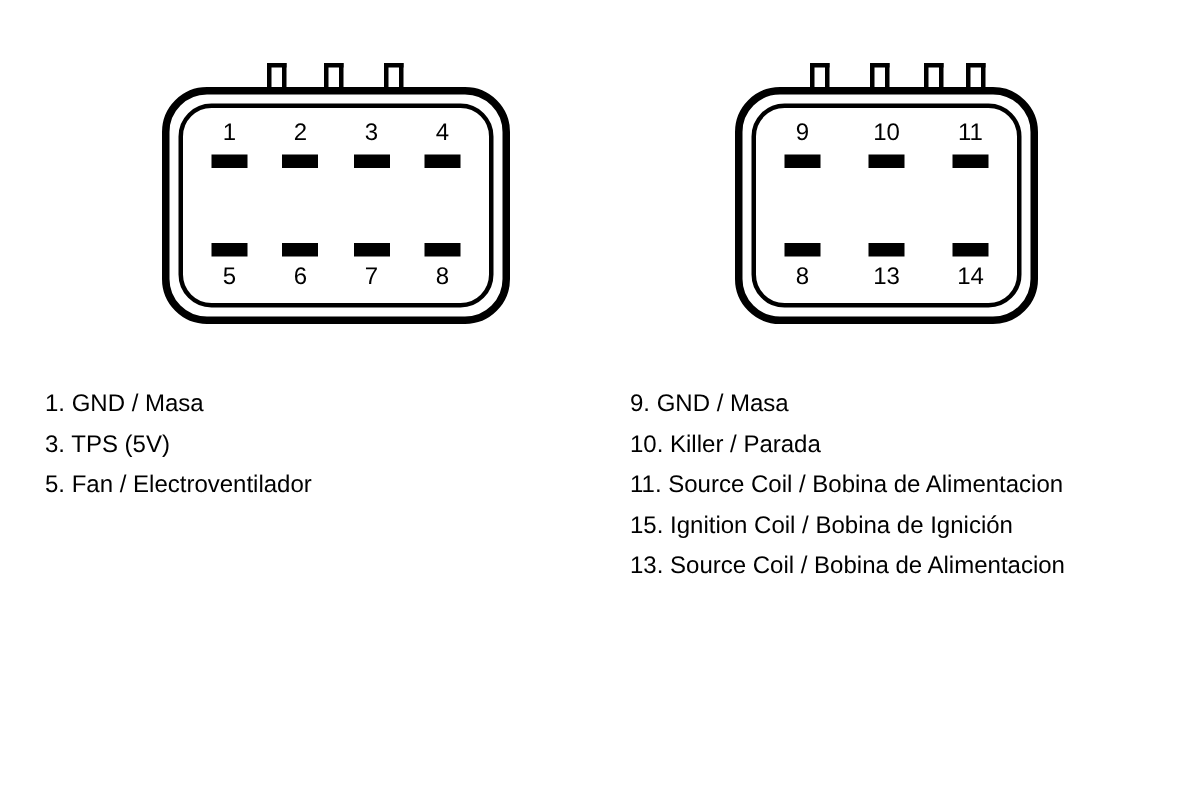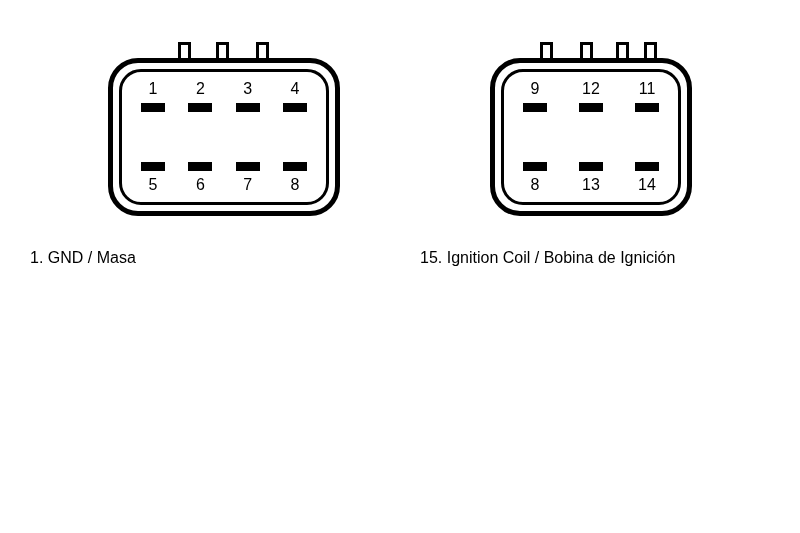--- a/index.html
+++ b/index.html
@@ -54,21 +54,21 @@
     height: 16px;
     box-sizing: border-box;
     border: 3px solid #000;
     border-bottom: none;
     background: #fff;
   }
 
   
   .legend {
     position: absolute;
-    top: 244px;
+    top: 256px;
     font-size: 16px;
     line-height: 27px;
   }
   .legend-left  { left: 30px; }
   .legend-right { left: 420px; }
   .legend-item { white-space: nowrap; }
 </style>
 </head>
 <body>
 
@@ -126,21 +126,21 @@
     <div class="tab" style="left:126px"></div>
     <div class="tab" style="left:154px"></div>
     <div class="connector-outer">
       <div class="connector-inner">
         <div class="pin-row">
           <div class="pin-col">
             <span class="pin-num">9</span>
             <span class="pin-bar"></span>
           </div>
           <div class="pin-col">
-            <span class="pin-num">12</span>
+            <span class="pin-num">10</span>
             <span class="pin-bar"></span>
           </div>
           <div class="pin-col">
             <span class="pin-num">11</span>
             <span class="pin-bar"></span>
           </div>
         </div>
         <div class="pin-row">
           <div class="pin-col">
             <span class="pin-bar"></span>
@@ -154,19 +154,25 @@
             <span class="pin-bar"></span>
             <span class="pin-num">14</span>
           </div>
         </div>
       </div>
     </div>
   </div>
 
   <div class="legend legend-left">
     <div class="legend-item">1. GND / Masa</div>
+    <div class="legend-item">3. TPS (5V)</div>
+    <div class="legend-item">5. Fan / Electroventilador</div>
   </div>
 
   <div class="legend legend-right">
+    <div class="legend-item">9. GND / Masa</div>
+    <div class="legend-item">10. Killer / Parada</div>
+    <div class="legend-item">11. Source Coil / Bobina de Alimentacion</div>
     <div class="legend-item">15. Ignition Coil / Bobina de Ignición</div>
+    <div class="legend-item">13. Source Coil / Bobina de Alimentacion</div>
   </div>
 
 </div>
 
 </body></html>

